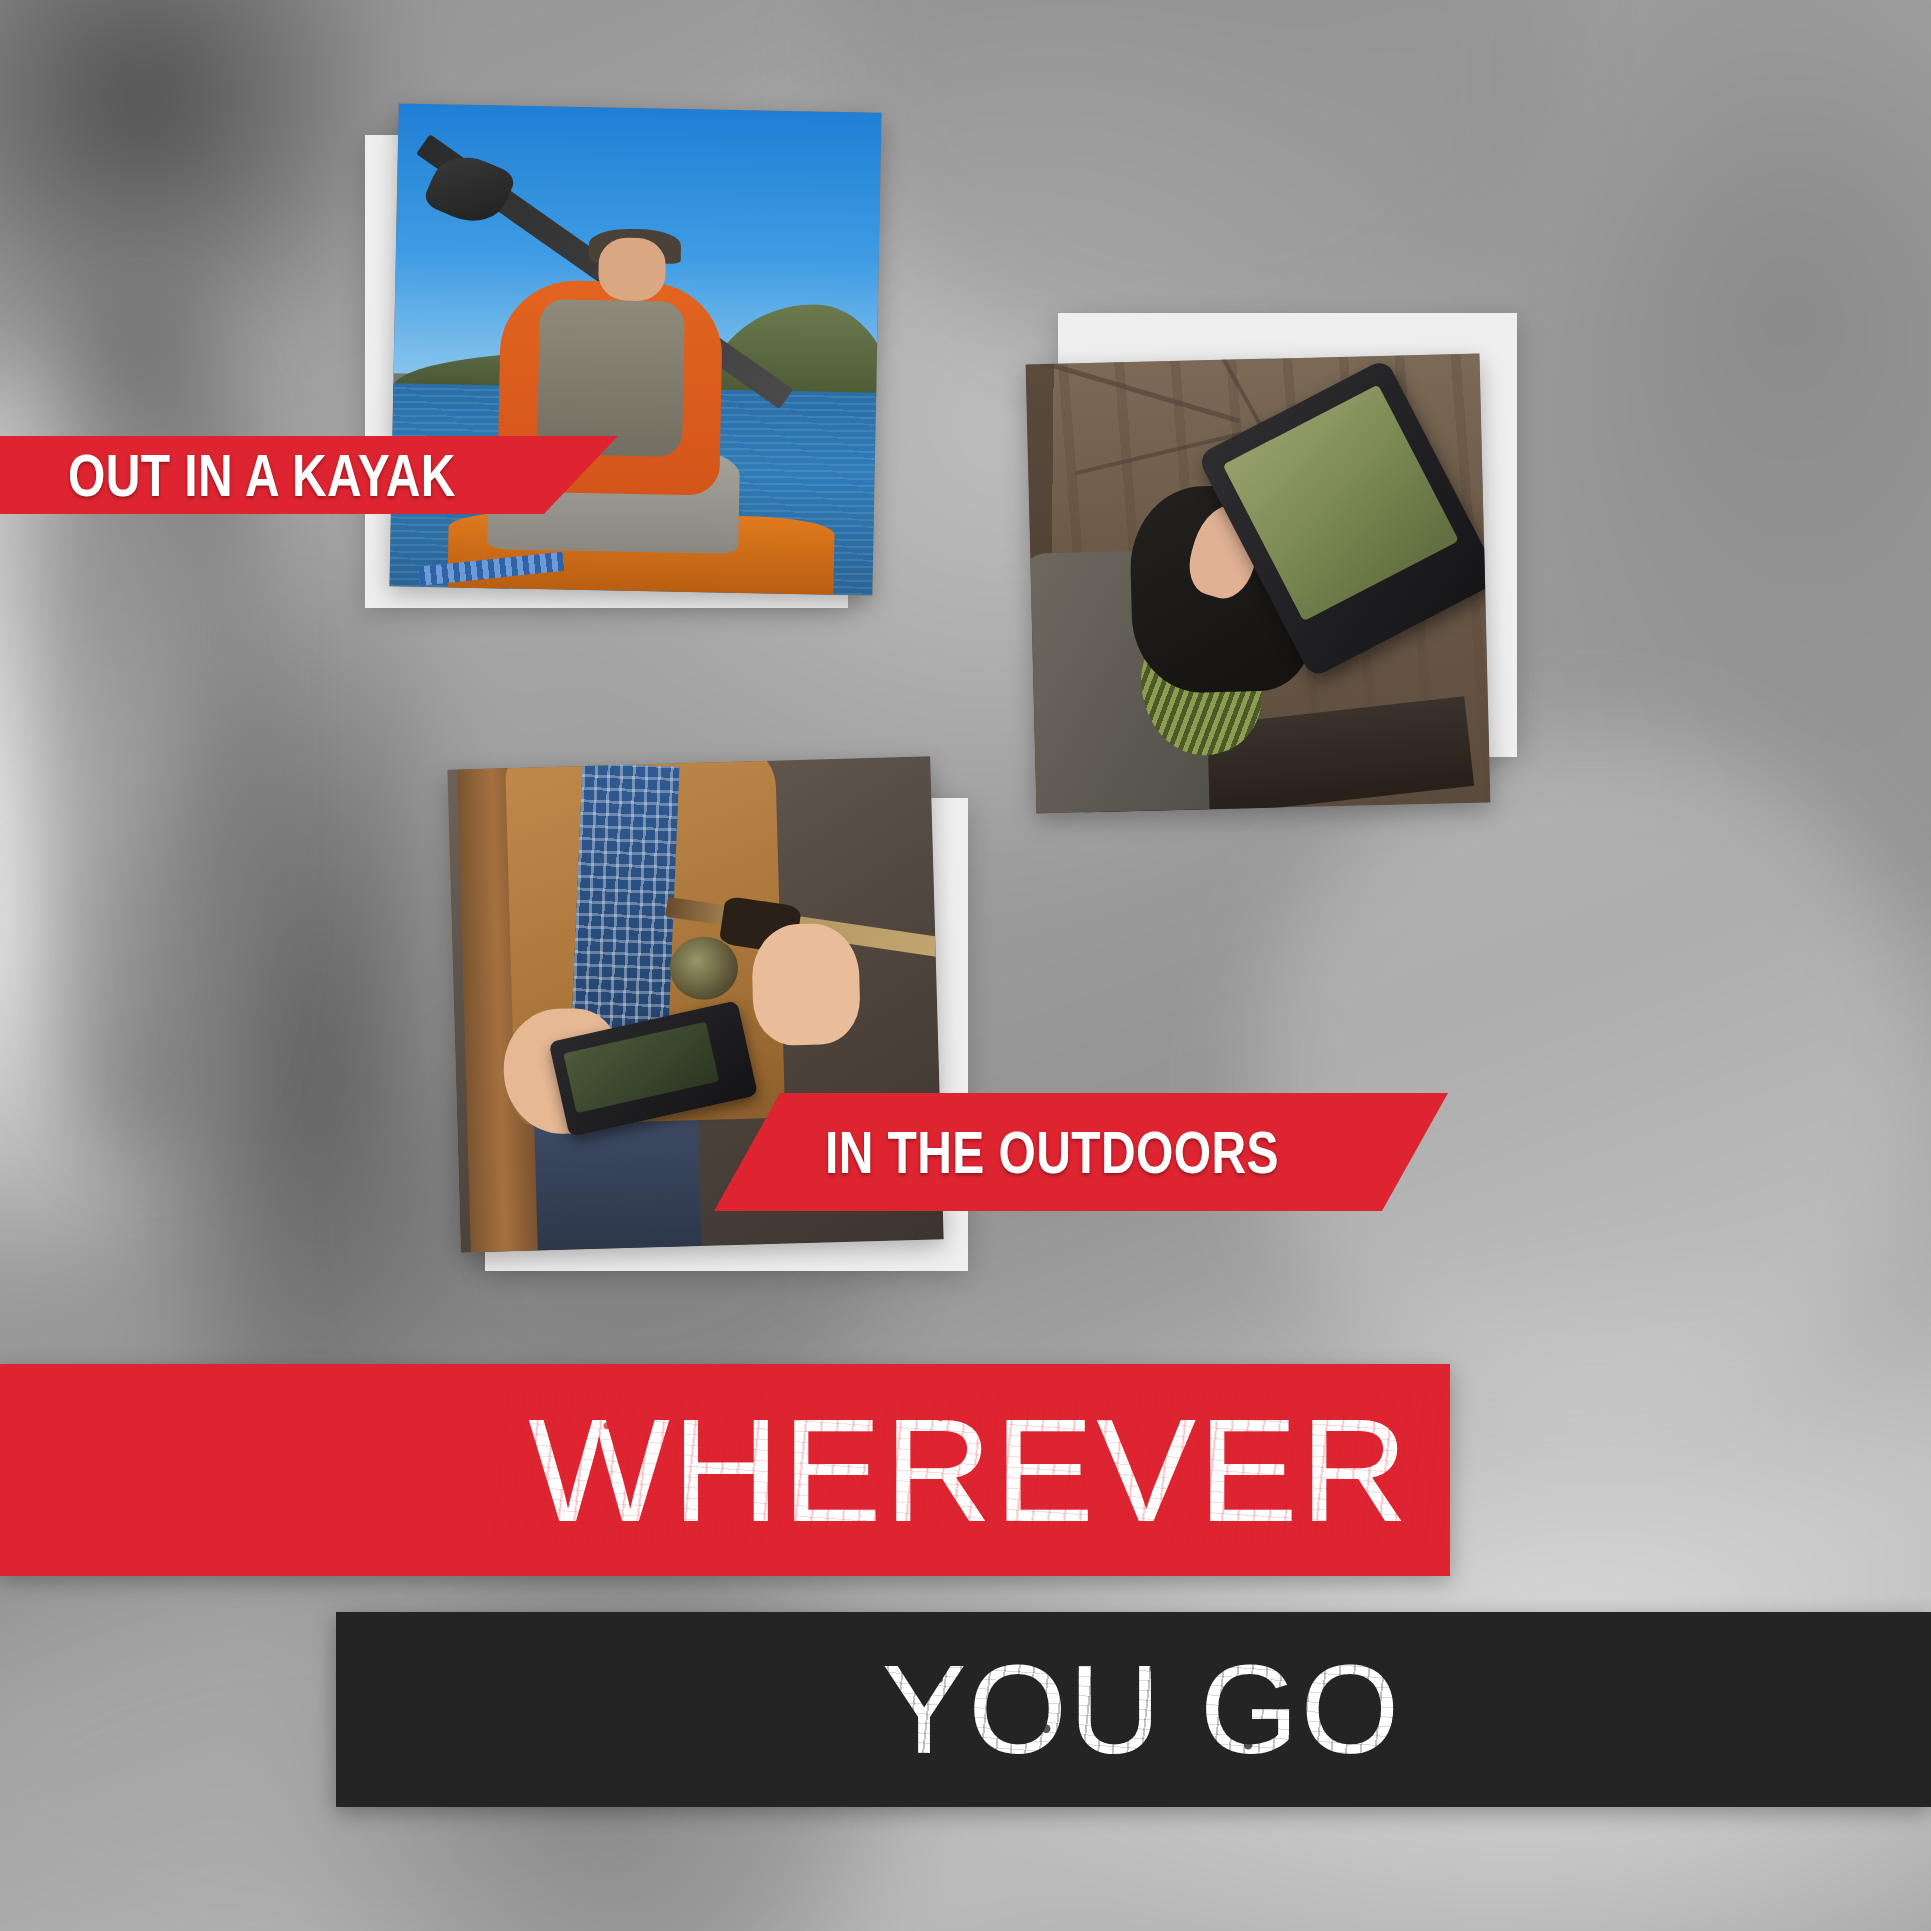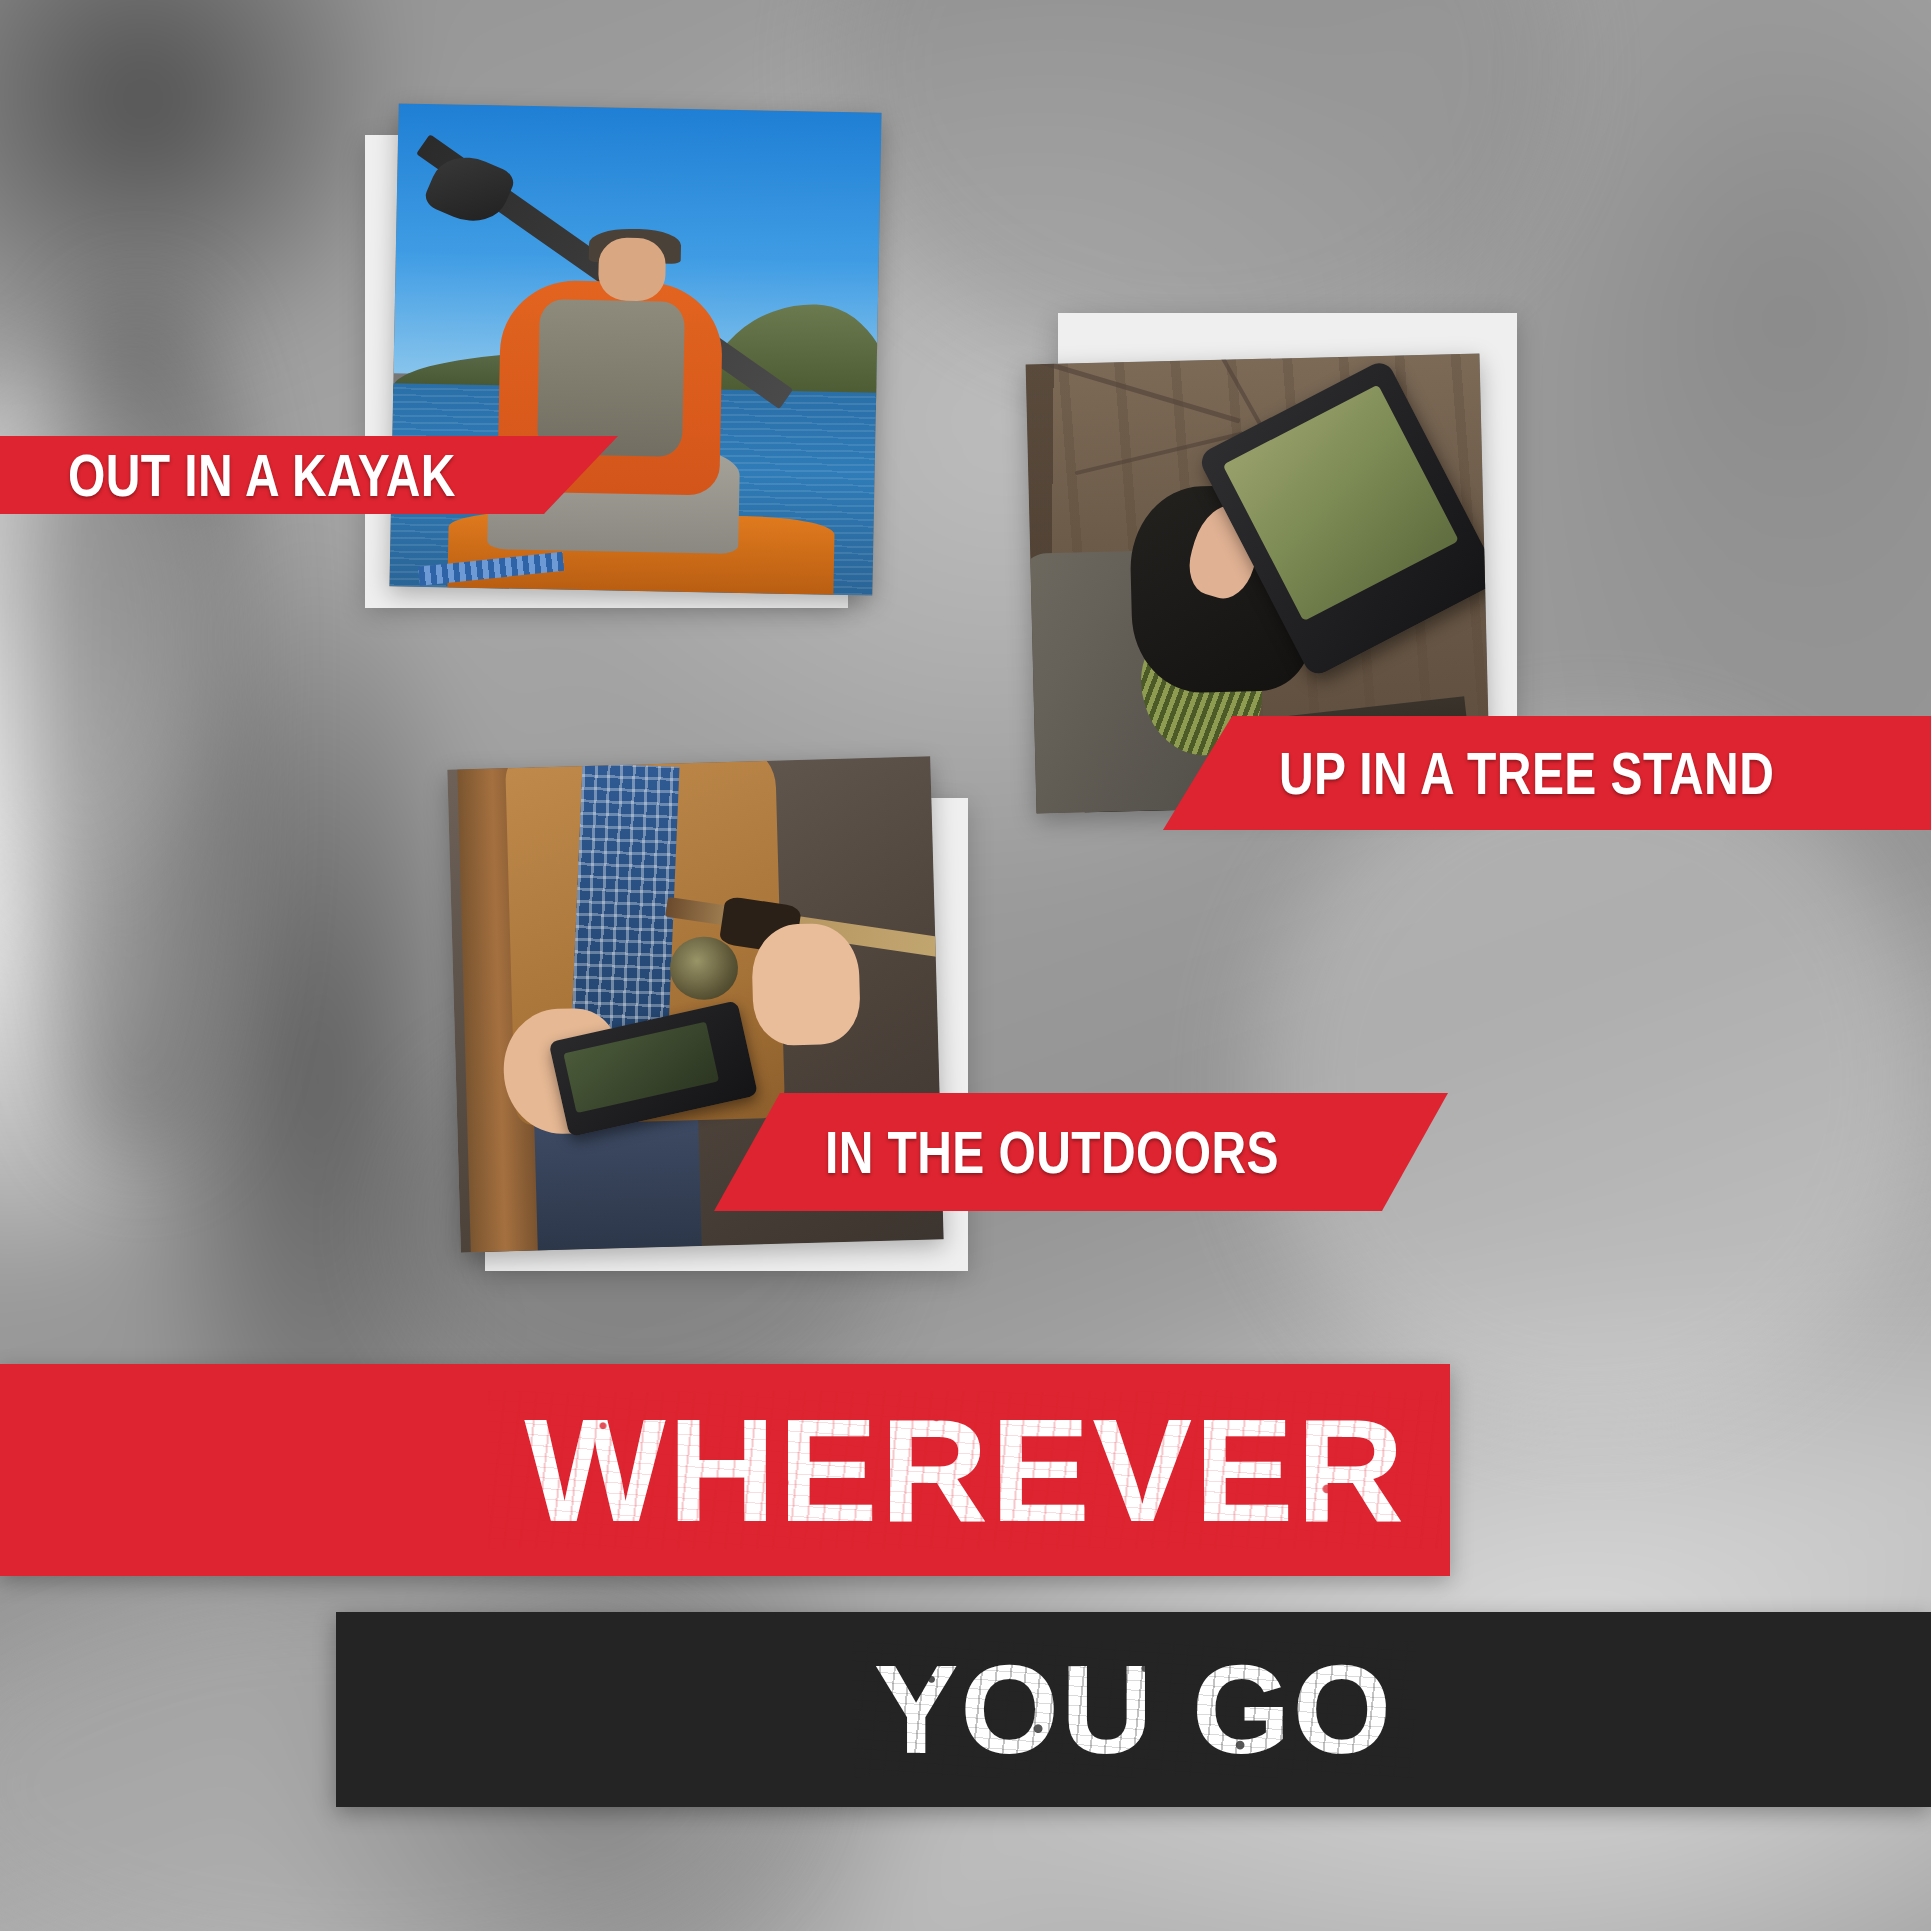--- a/index.html
+++ b/index.html
@@ -158,22 +158,22 @@
   
   #bar-wherever{
     position:absolute;left:0;top:1364px;width:1450px;height:212px;
     background:#DD2430;box-shadow:0 5.8px 21px rgba(0,0,0,.28);
   }
   #bar-yougo{
     position:absolute;left:336px;top:1612px;width:1595px;height:195px;
     background:#242424;box-shadow:0 5.8px 21px rgba(0,0,0,.32);
   }
   .stencil{
-    position:absolute;color:#fff;white-space:nowrap;font-weight:700;
-    line-height:1;letter-spacing:1.9px;
+    position:absolute;color:#fff;white-space:nowrap;font-weight:400;
+    line-height:1;letter-spacing:1.9px;margin-left:8px;
     -webkit-text-stroke:0 transparent;
   }
   
   .grunge{
     position:relative;display:inline-block;color:#fff;
   }
   .grunge::after{
     content:"";position:absolute;inset:-4%;pointer-events:none;
     background:
       radial-gradient(circle at 12% 22%, rgba(221,36,48,.95) 0 2.9px, rgba(0,0,0,0) 3.9px),
@@ -284,24 +284,20 @@
         </div>
       </div>
     </div>
   </div>
 
   <div class="tag" id="tag-kayak">
     <div class="slab"></div>
     <div class="txt">OUT IN A KAYAK</div>
   </div>
 
-  <div class="tag" id="tag-tree">
-    <div class="slab"></div>
-    <div class="txt">UP IN A TREE STAND</div>
-  </div>
 
   <div class="tag" id="tag-out">
     <div class="slab"></div>
     <div class="txt">IN THE OUTDOORS</div>
   </div>
 
   <div id="bar-wherever"></div>
   <div class="stencil" id="txt-wherever">
     <span class="grunge">WHEREVER</span>
   </div>

